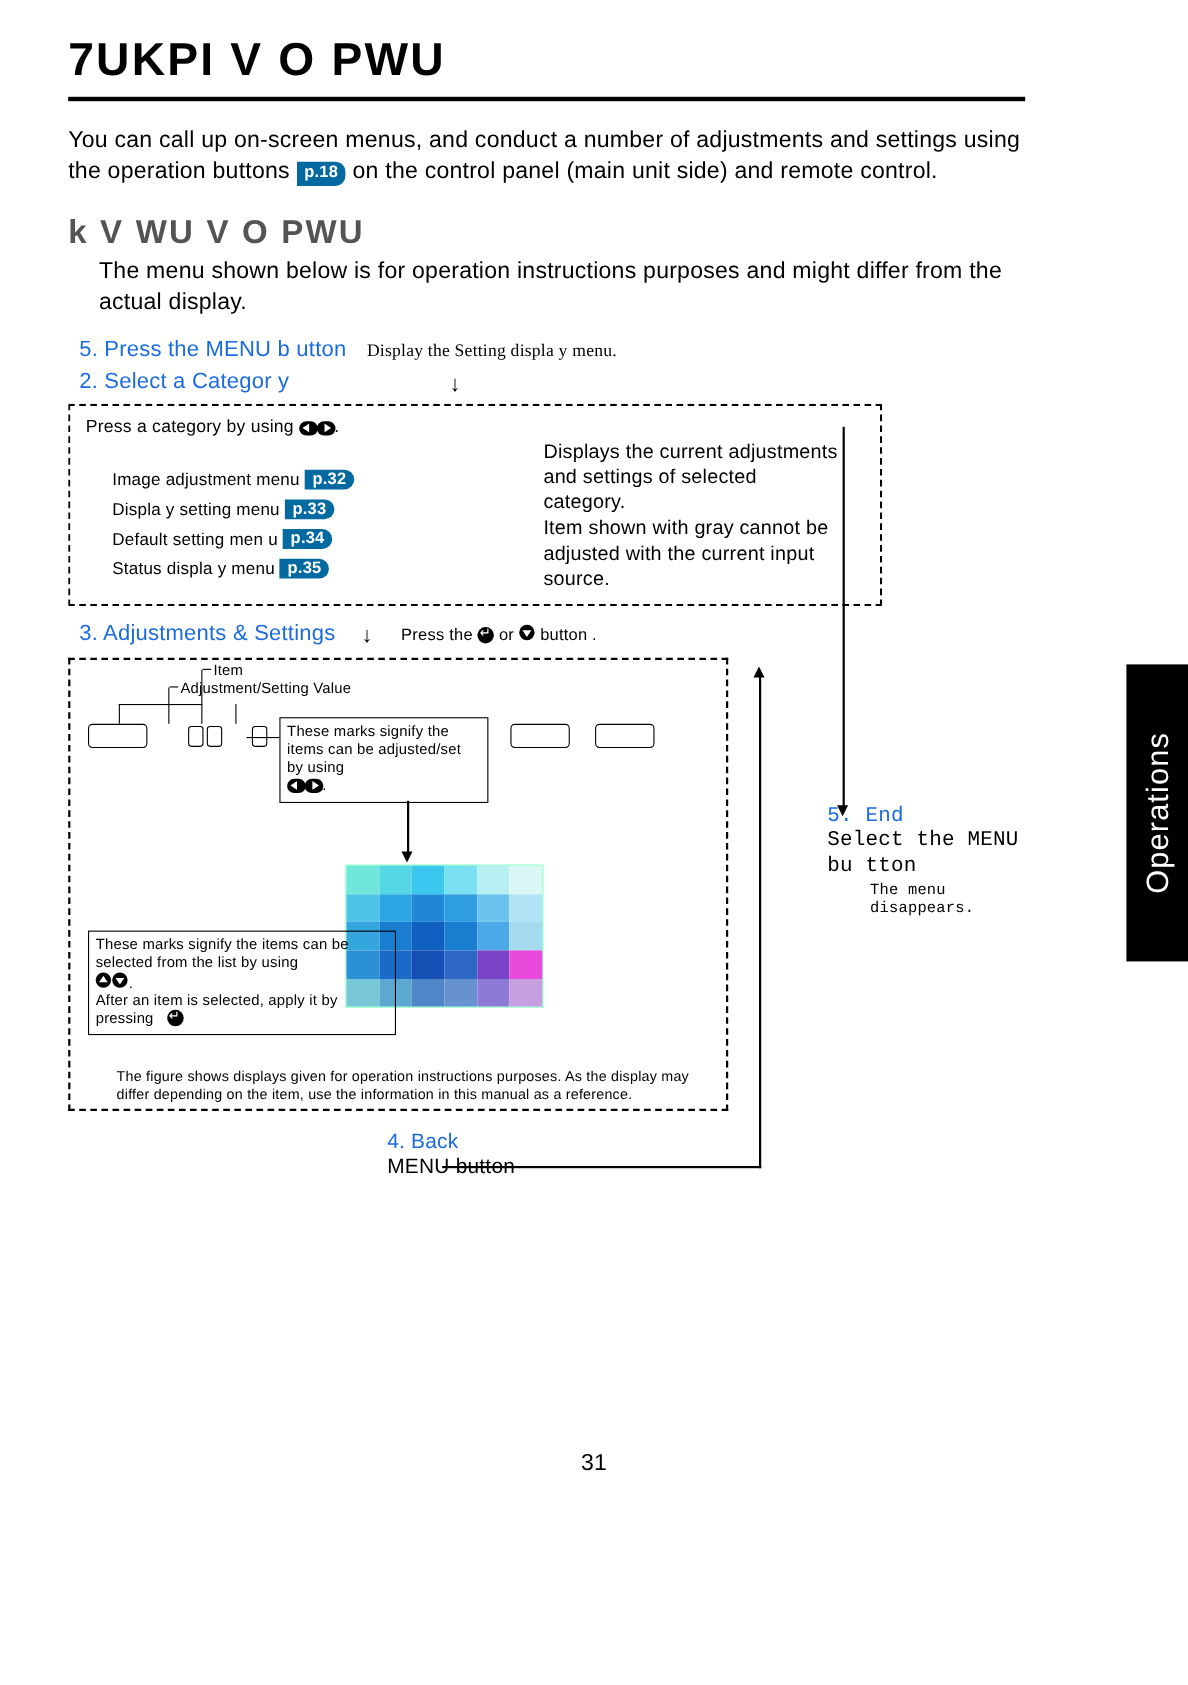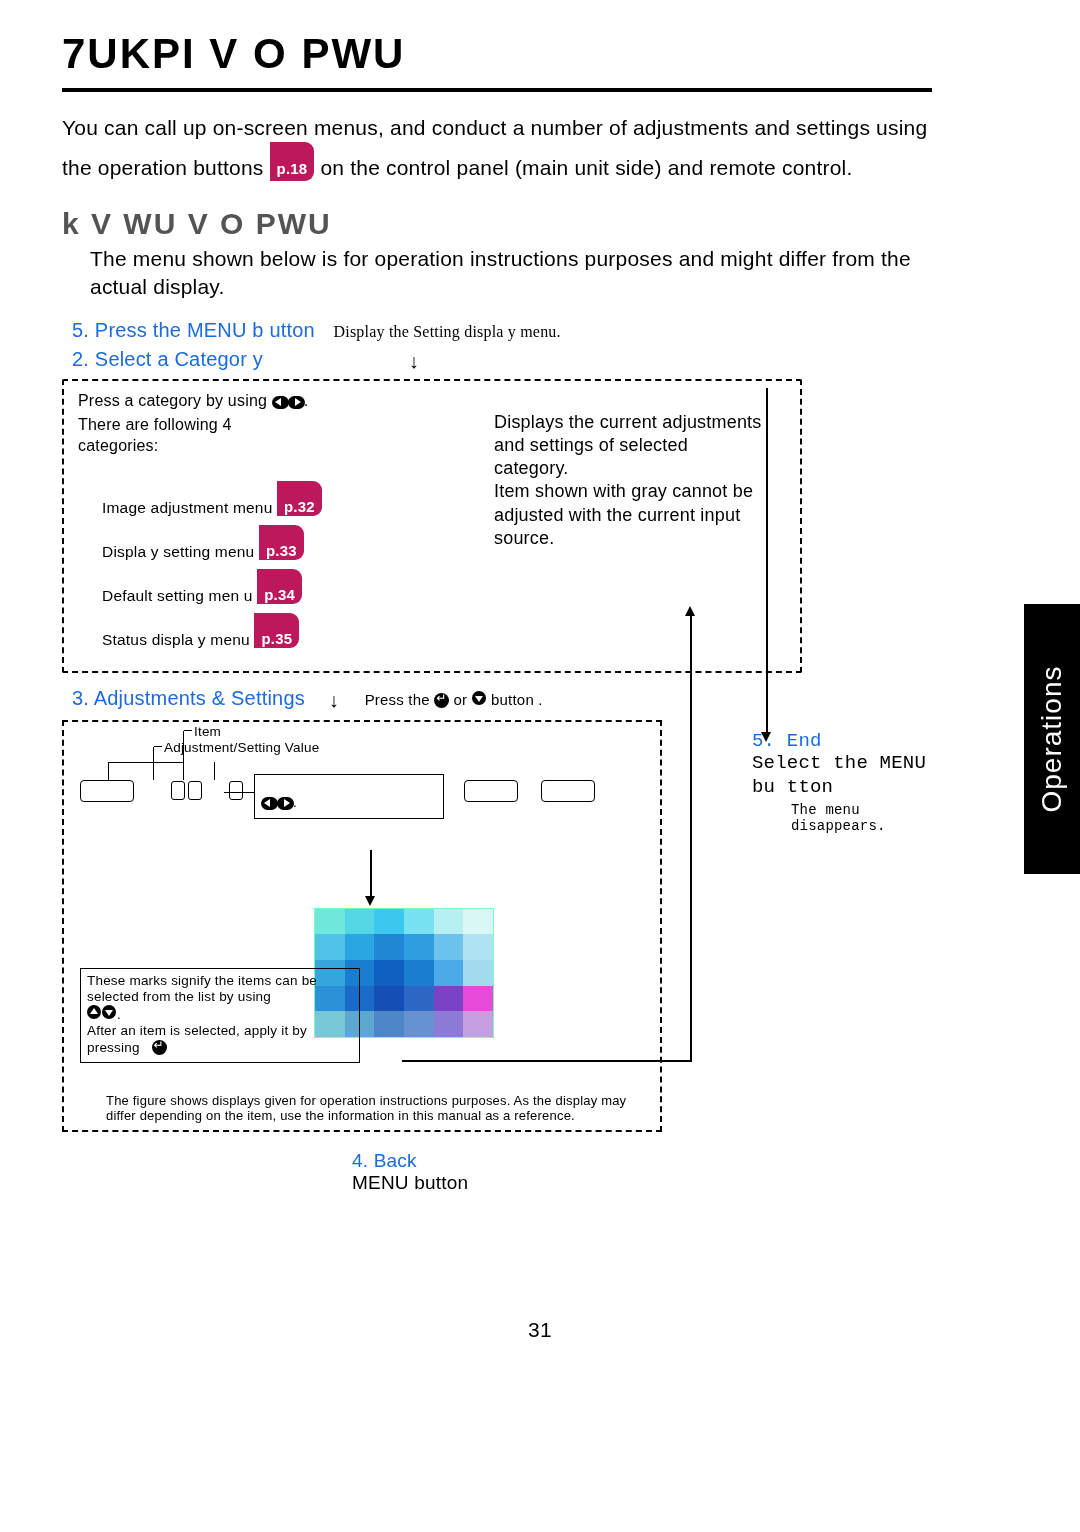--- a/index.html
+++ b/index.html
@@ -25,25 +25,25 @@
     padding-bottom: 10px;
     letter-spacing: 2px;
   }
   .intro {
     margin-top: 22px;
     font-size: 21px;
     line-height: 1.35;
   }
   .ref-badge {
     display: inline-block;
-    background: #be185d;
+    background: #0369a1;
     color: #fff;
     font-size: 15px;
     font-weight: 600;
-    padding: 17px 7px 1px 7px;
+    padding: 0 7px 1px 7px;
     border-radius: 0 9px 9px 0;
     vertical-align: 1px;
   }
   .subtitle {
     margin-top: 24px;
     font-size: 30px;
     font-weight: 700;
     color: #545454;
     letter-spacing: 2px;
   }
@@ -314,21 +314,20 @@
 
   <div class="step2 blue">
     <span>2. Select a Categor y</span>
     <span class="down-arrow" style="color:#000;margin-left:140px;">↓</span>
   </div>
 
   <div class="dashed-box" style="width:740px;">
     <div class="cat-desc">
       <span>Press a category by using </span><span class="lr-icons"><span class="lr-pill lr-left"></span><span class="lr-pill lr-right"></span></span><span>.</span>
     </div>
-    <div class="cat-desc" style="max-width:200px;">There are following 4 categories:</div>
     <div class="cat-list">
       <div class="cat-item"><span>Image adjustment  menu</span> <span class="ref-badge">p.32</span></div>
       <div class="cat-item"><span>Displa y setting  menu</span> <span class="ref-badge">p.33</span></div>
       <div class="cat-item"><span>Default setting men u</span> <span class="ref-badge">p.34</span></div>
       <div class="cat-item"><span>Status displa y menu</span> <span class="ref-badge">p.35</span></div>
     </div>
     <div class="right-note1" style="white-space:pre-line;">Displays the current adjustments and settings of selected category.
 Item shown with gray cannot be adjusted with the current input source.</div>
   </div>
 
@@ -361,21 +360,21 @@
       <span class="sel-box"></span>
     </div>
 
     <div class="conn-line" style="left:119px;top:9px;width:1px;height:49px;"></div>
     <div class="conn-line" style="left:89px;top:25px;width:1px;height:33px;"></div>
     <div class="conn-line" style="left:44px;top:40px;width:76px;height:1px;"></div>
     <div class="conn-line" style="left:44px;top:40px;width:1px;height:18px;"></div>
     <div class="conn-line" style="left:150px;top:40px;width:1px;height:18px;"></div>
 
     <div class="callout d-row" style="left:190px;top:52px;">
-      <br>
+      <span>These marks signify the items can be adjusted/set by using</span><br>
       <span class="lr-icons"><span class="lr-pill lr-left"></span><span class="lr-pill lr-right"></span></span><span>.</span>
     </div>
     <div class="conn-line" style="left:160px;top:70px;width:30px;height:1px;"></div>
 
     <div class="conn-line" style="left:306px;top:128px;width:2px;height:48px;"></div>
     <div class="conn-arrow-down" style="left:301px;top:174px;"></div>
 
     <div class="mosaic">
       <div class="m" style="background:#6fe7da;"></div>
         <div class="m" style="background:#54d6e4;"></div>

